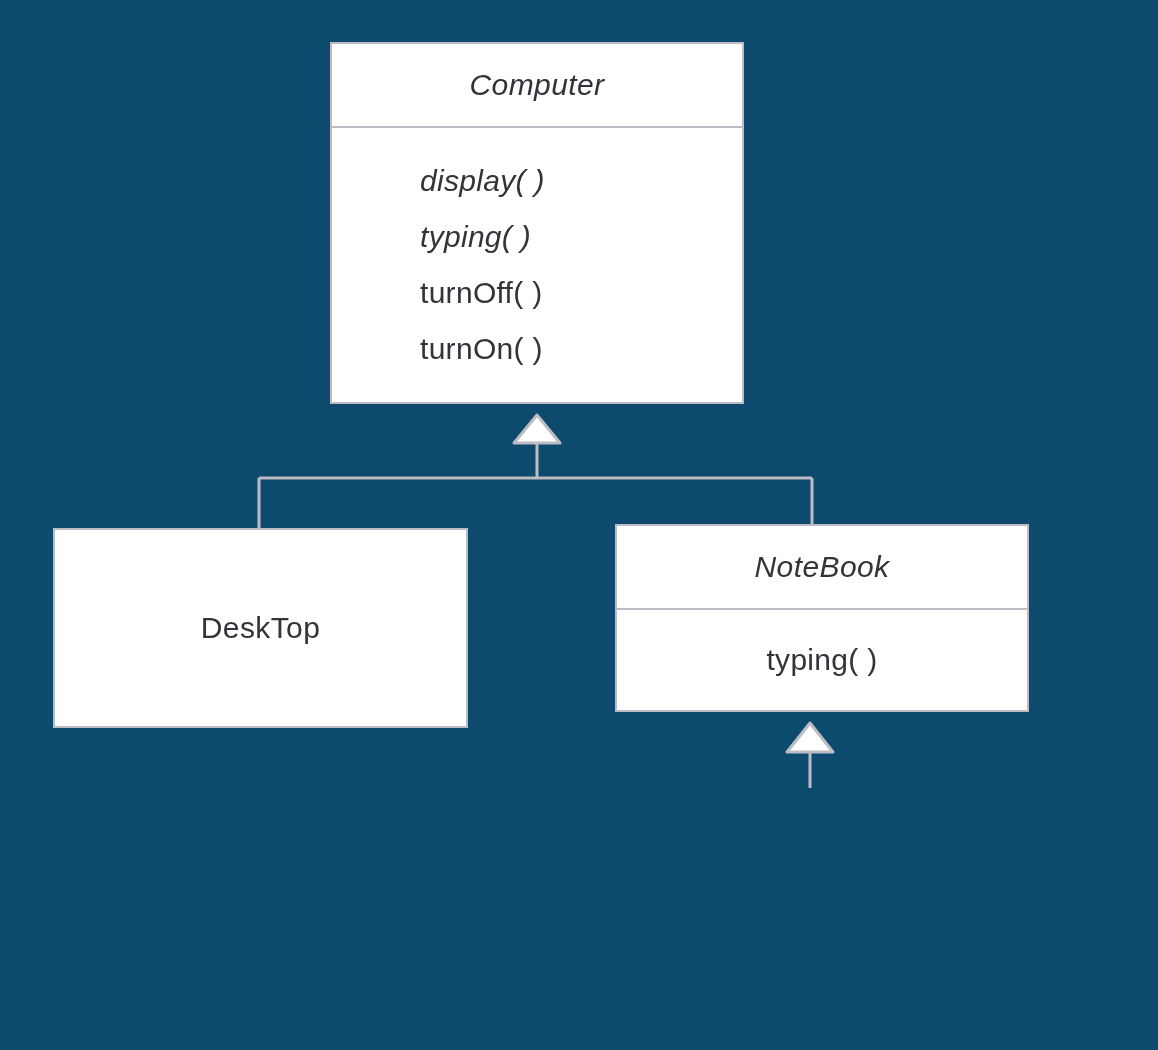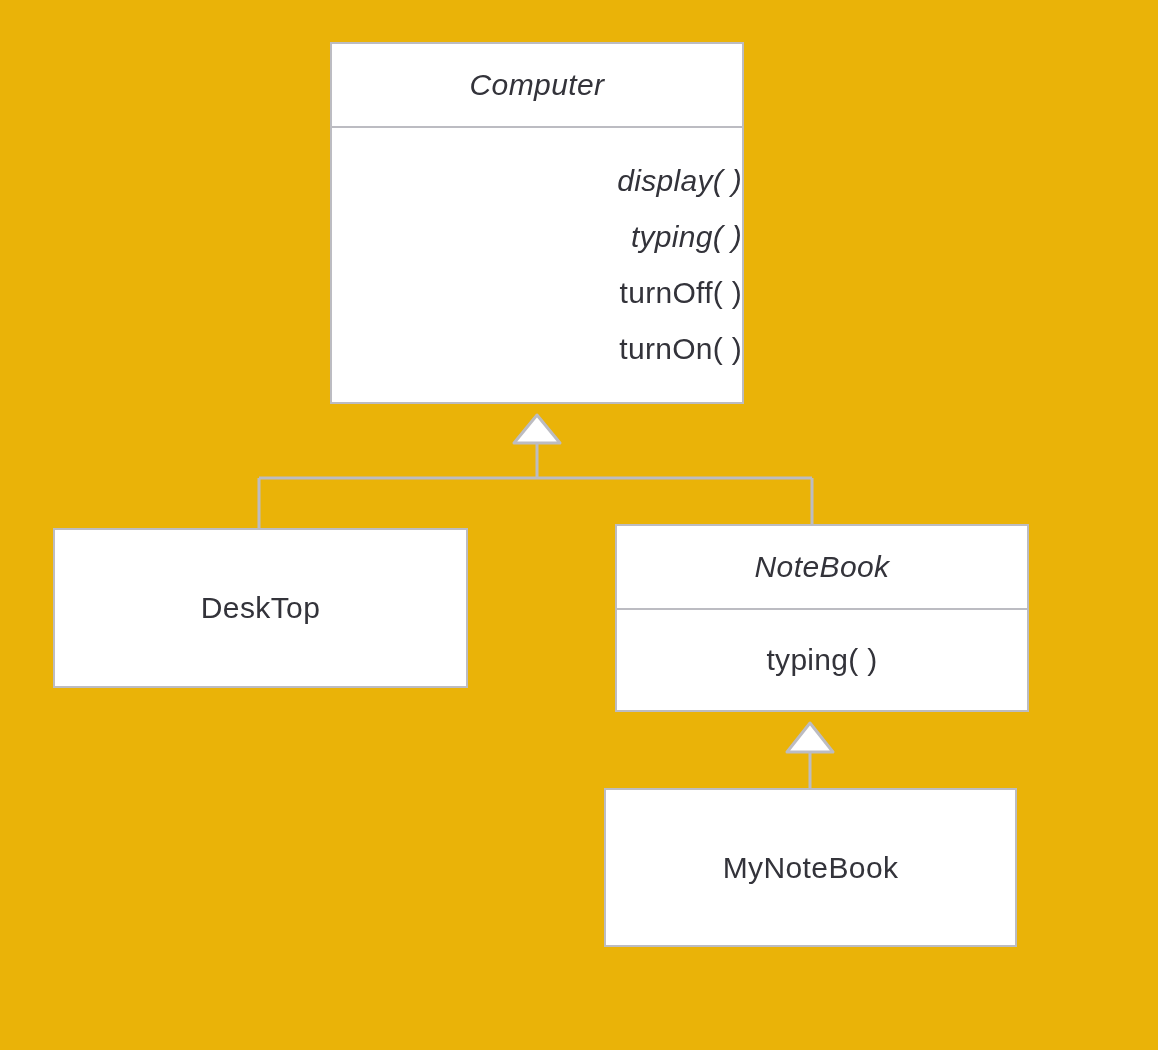--- a/index.html
+++ b/index.html
@@ -7,21 +7,21 @@
     padding: 0;
     background: #ffffff;
   }
   body {
     font-family: "Liberation Sans", sans-serif;
   }
   #diagram-canvas {
     position: relative;
     width: 1158px;
     height: 1050px;
-    background: #eab308;
+    background: #0c4a6e;
     overflow: hidden;
   }
   #edge-layer {
     position: absolute;
     left: 0;
     top: 0;
     width: 1158px;
     height: 1050px;
   }
   .uml-class {
@@ -55,22 +55,21 @@
     box-sizing: border-box;
     flex: 1 1 auto;
     display: flex;
     flex-direction: column;
     justify-content: center;
   }
   .members-compartment.centered {
     align-items: center;
   }
   .members-compartment.indented {
-    padding-left: 60px;
-    align-items: flex-end;
+    padding-left: 88px;
   }
   .member-row {
     font-size: 30px;
     color: #33333a;
     line-height: 56px;
     white-space: nowrap;
     letter-spacing: 0.3px;
   }
   .member-row.abstract {
     font-style: italic;
@@ -108,34 +107,29 @@
       <span class="class-name abstract">Computer</span>
     </div>
     <div class="members-compartment indented">
       <div class="member-row abstract">display( )</div>
       <div class="member-row abstract">typing( )</div>
       <div class="member-row">turnOff( )</div>
       <div class="member-row">turnOn( )</div>
     </div>
   </div>
 
-  <div class="uml-class" style="left:53px; top:528px; width:415px; height:160px;">
+  <div class="uml-class" style="left:53px; top:528px; width:415px; height:200px;">
     <div class="single-label-body">
       <span class="class-name">DeskTop</span>
     </div>
   </div>
 
   <div class="uml-class" style="left:615px; top:524px; width:414px; height:188px;">
     <div class="class-name-compartment with-divider" style="height:84px;">
       <span class="class-name abstract">NoteBook</span>
     </div>
     <div class="members-compartment centered">
       <div class="member-row">typing( )</div>
     </div>
   </div>
 
-  <div class="uml-class" style="left:604px; top:788px; width:413px; height:159px;">
-    <div class="single-label-body">
-      <span class="class-name">MyNoteBook</span>
-    </div>
-  </div>
 
 </div>
 
 </body></html>

